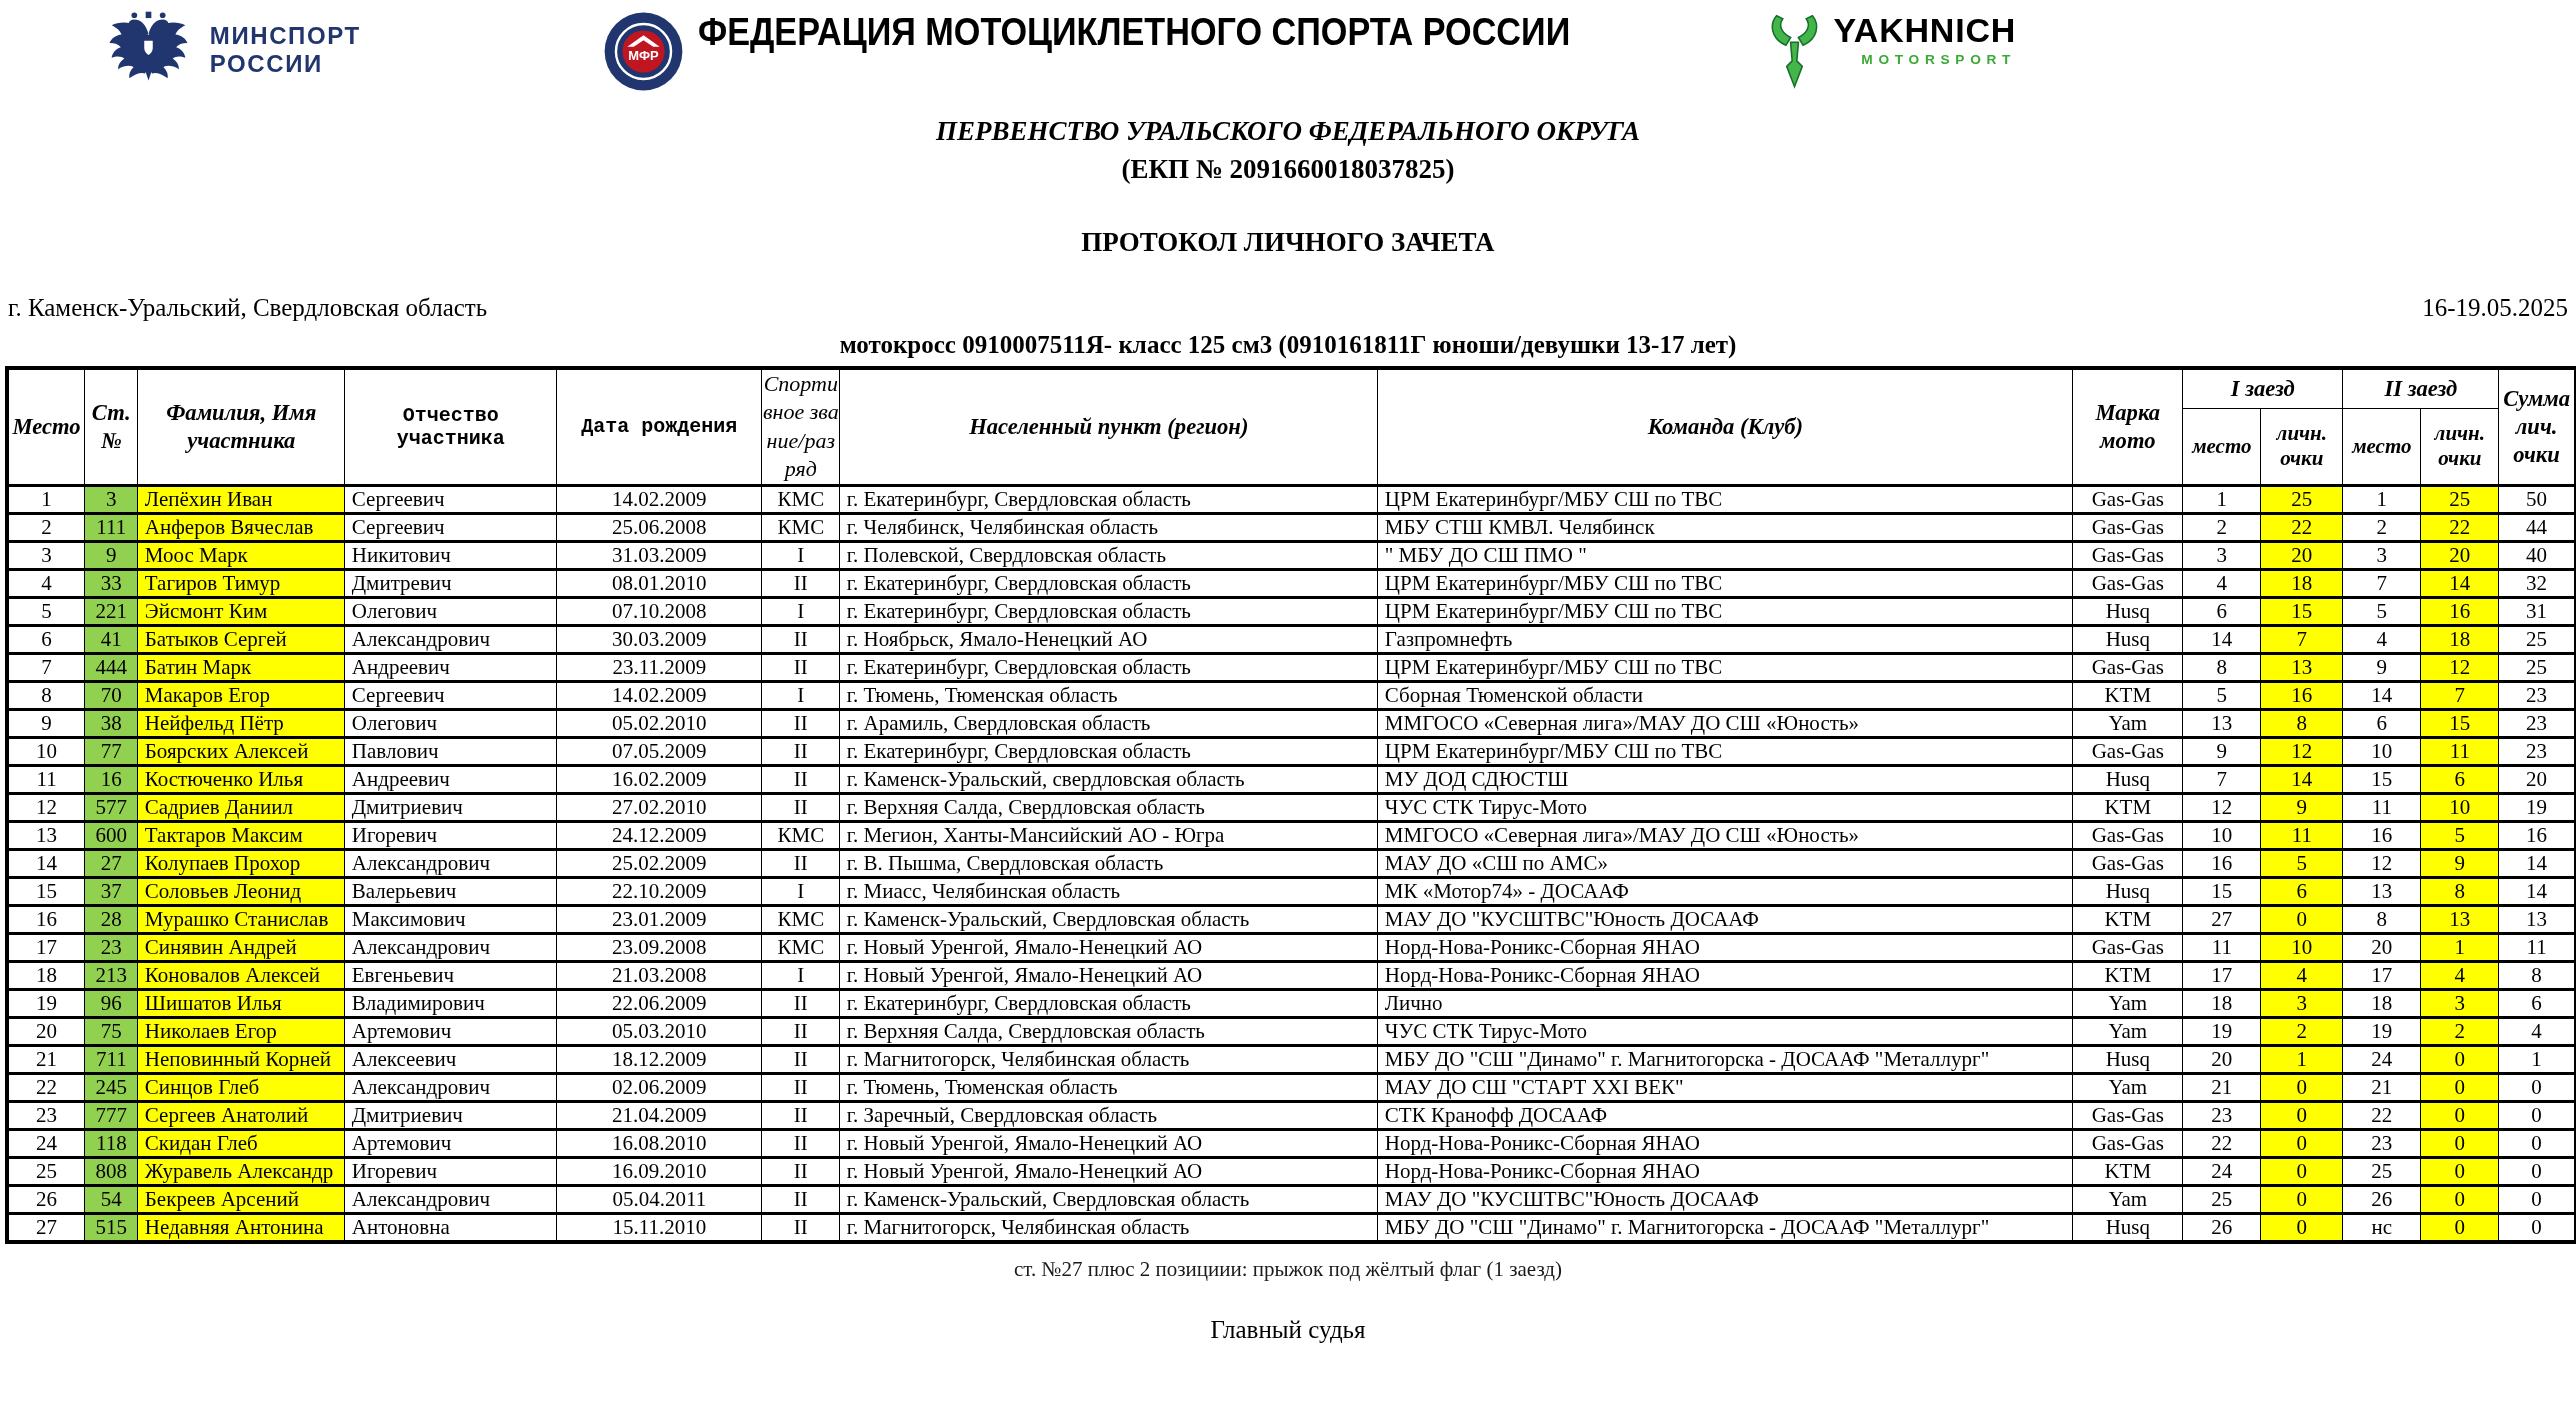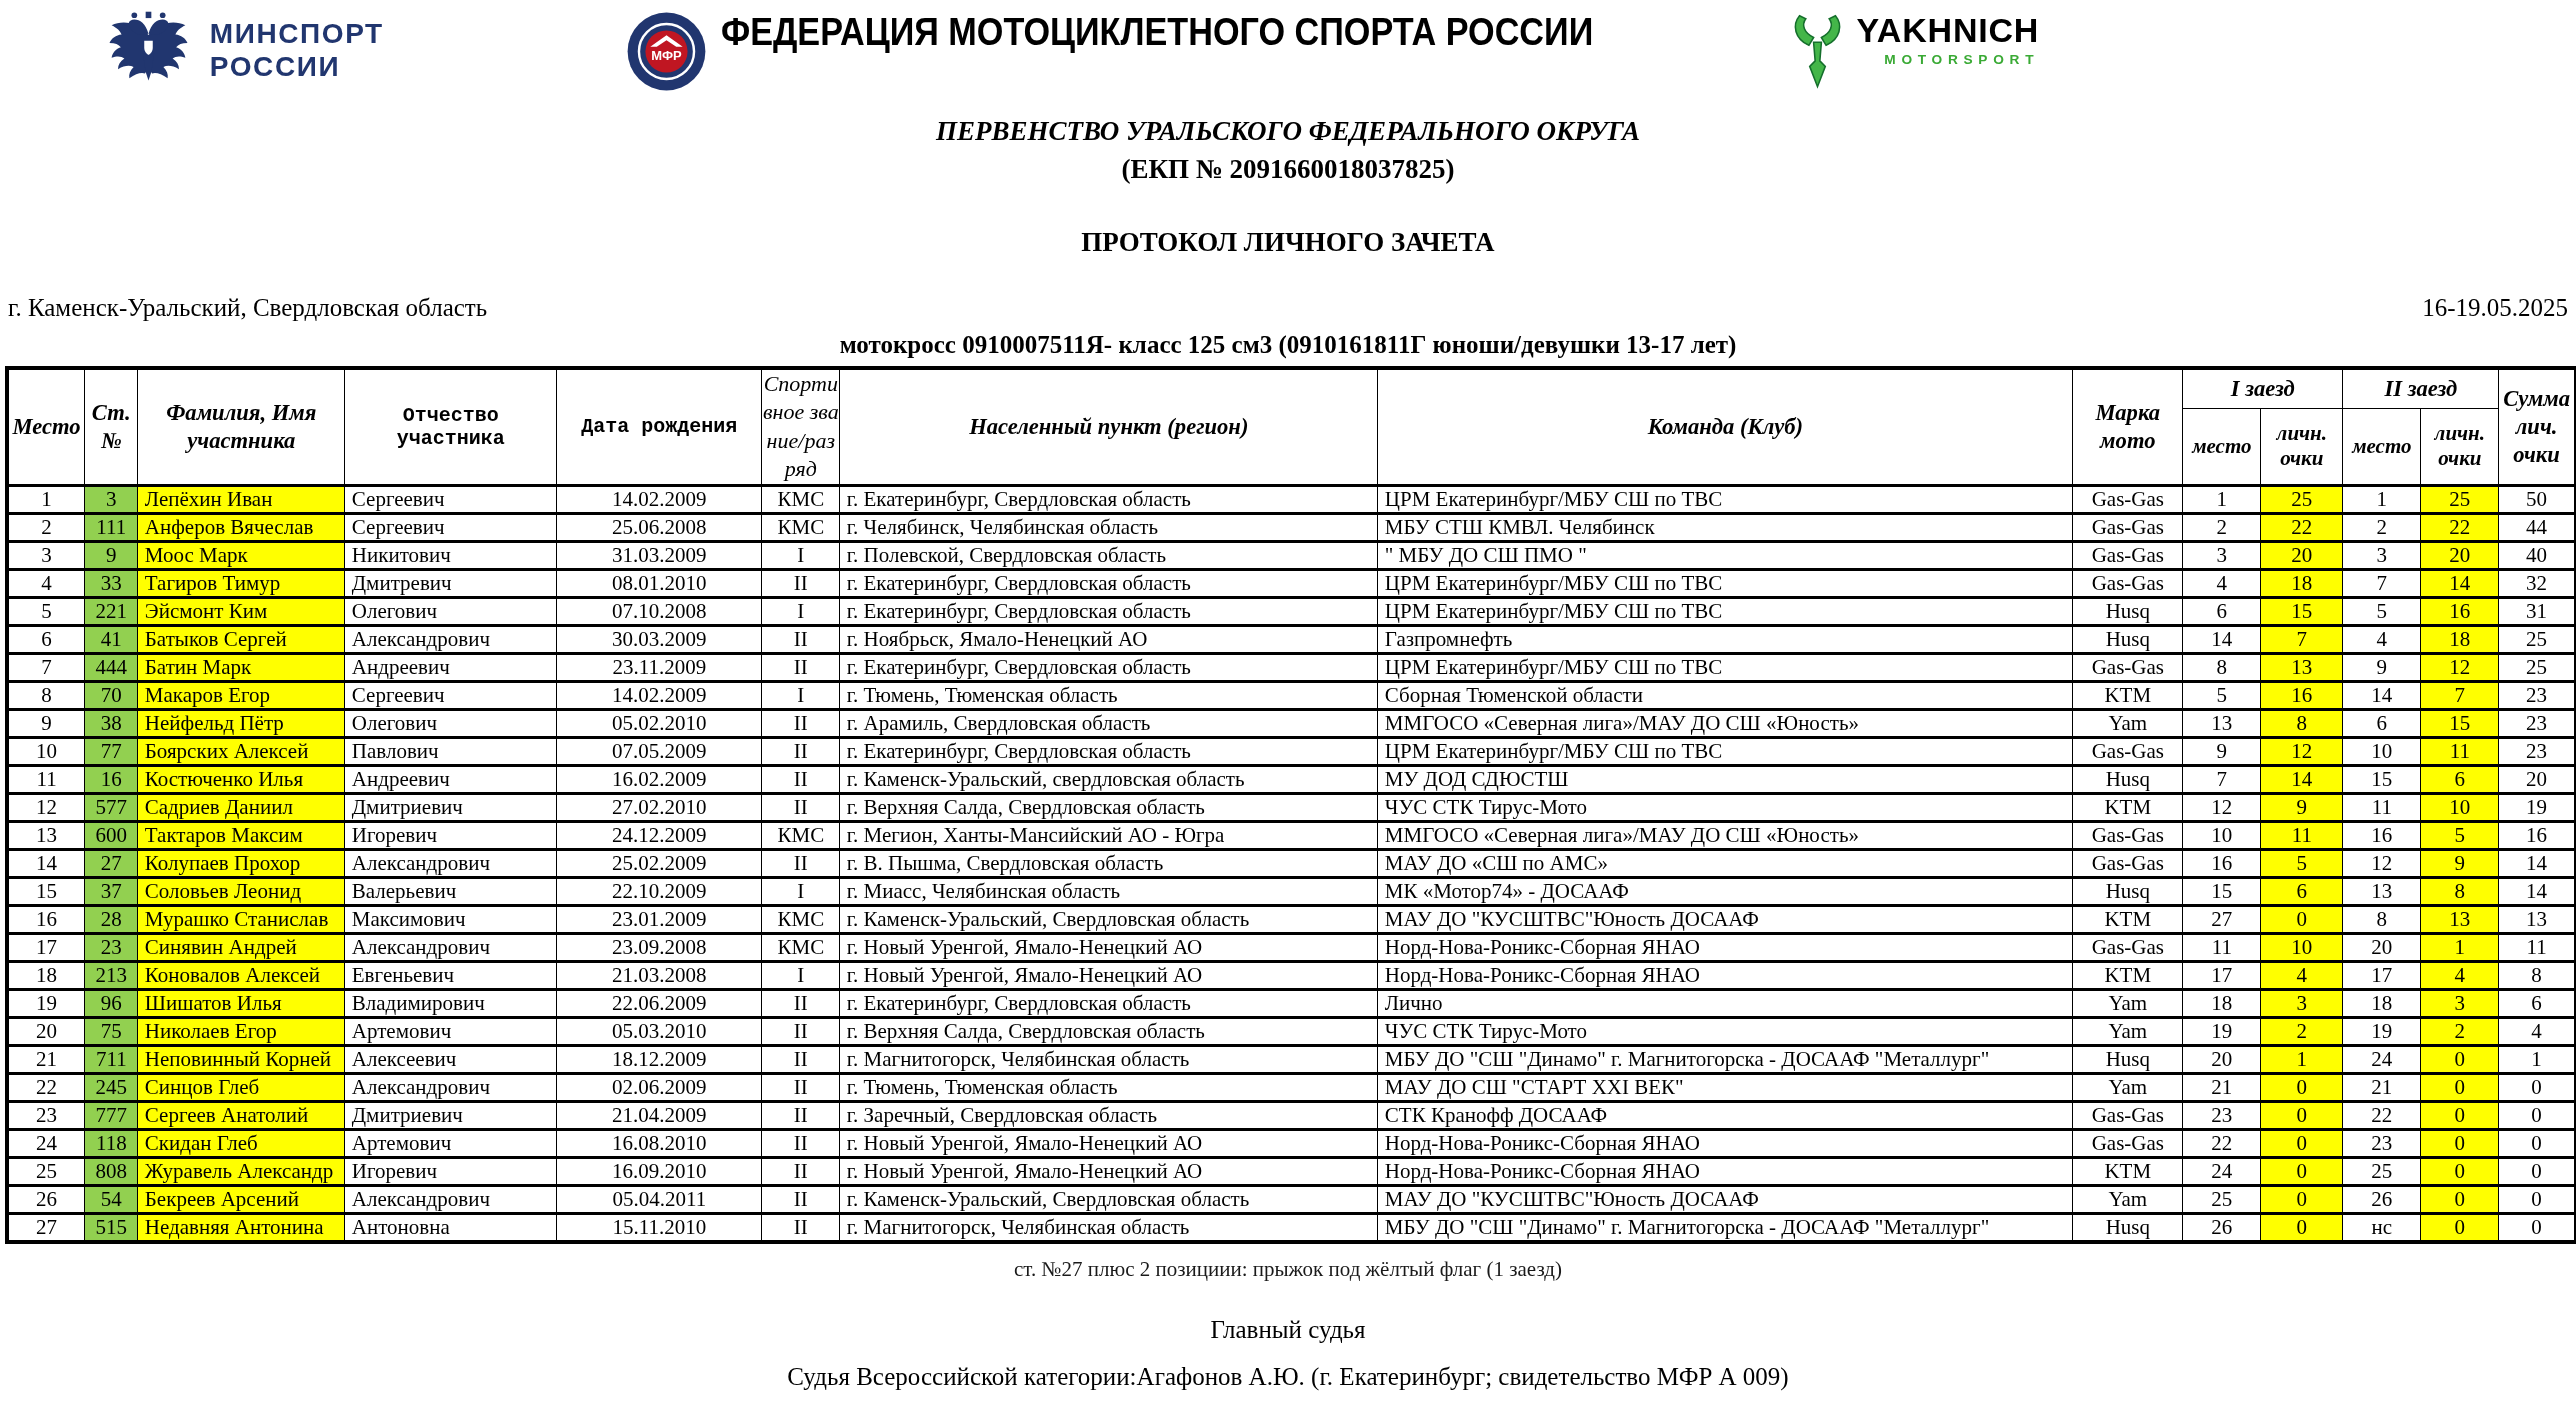--- a/index.html
+++ b/index.html
@@ -9,21 +9,21 @@
     font-family:"Liberation Serif","DejaVu Serif",serif; color:#000;
   }
   .page { width:100%; height:100%; padding:0 4.8px; }
 
   
   .logo-band { display:flex; align-items:flex-start; height:95px; padding-top:11.3px; }
   .minsport { display:flex; align-items:center; margin-left:95px; }
   .minsport svg { width:97px; height:78px; }
   .minsport-text {
     font-family:"Liberation Sans",sans-serif; font-weight:bold; color:var(--navy);
-    font-size:28px; line-height:1.2; letter-spacing:1.6px; margin-left:13px;
+    font-size:24px; line-height:1.2; letter-spacing:1.6px; margin-left:13px;
   }
   .fmsr { display:flex; align-items:flex-start; margin-left:242px; }
   .fmsr-badge { width:81px; height:81px; flex:0 0 auto; }
   .fmsr-title {
     font-family:"Liberation Sans",sans-serif; font-weight:900; font-size:38px;
     letter-spacing:0px; margin-left:14.5px; transform:scaleX(.9); transform-origin:left center;
     white-space:nowrap;
   }
   .yakhnich { display:flex; align-items:flex-start; margin-left:97px; }
   .yakhnich svg { width:61px; height:78px; }
@@ -595,22 +595,18 @@
         </tr>
       </tbody>
   </table>
 
   <div class="note">ст. №27 плюс 2 позициии: прыжок под жёлтый флаг (1 заезд)</div>
 
   <div class="sig-block">
     <div class="sig-row">
       <span>Главный судья</span>
     </div>
-    <div class="sig-row">
-      <span>Судья Всероссийской категории:</span>
-      <span>Агафонов А.Ю. (г. Екатеринбург; свидетельство МФР А 009)</span>
-    </div>
     <div class="sig-gap"></div>
 
   </div>
 
 </div>
 
 
 </body></html>

